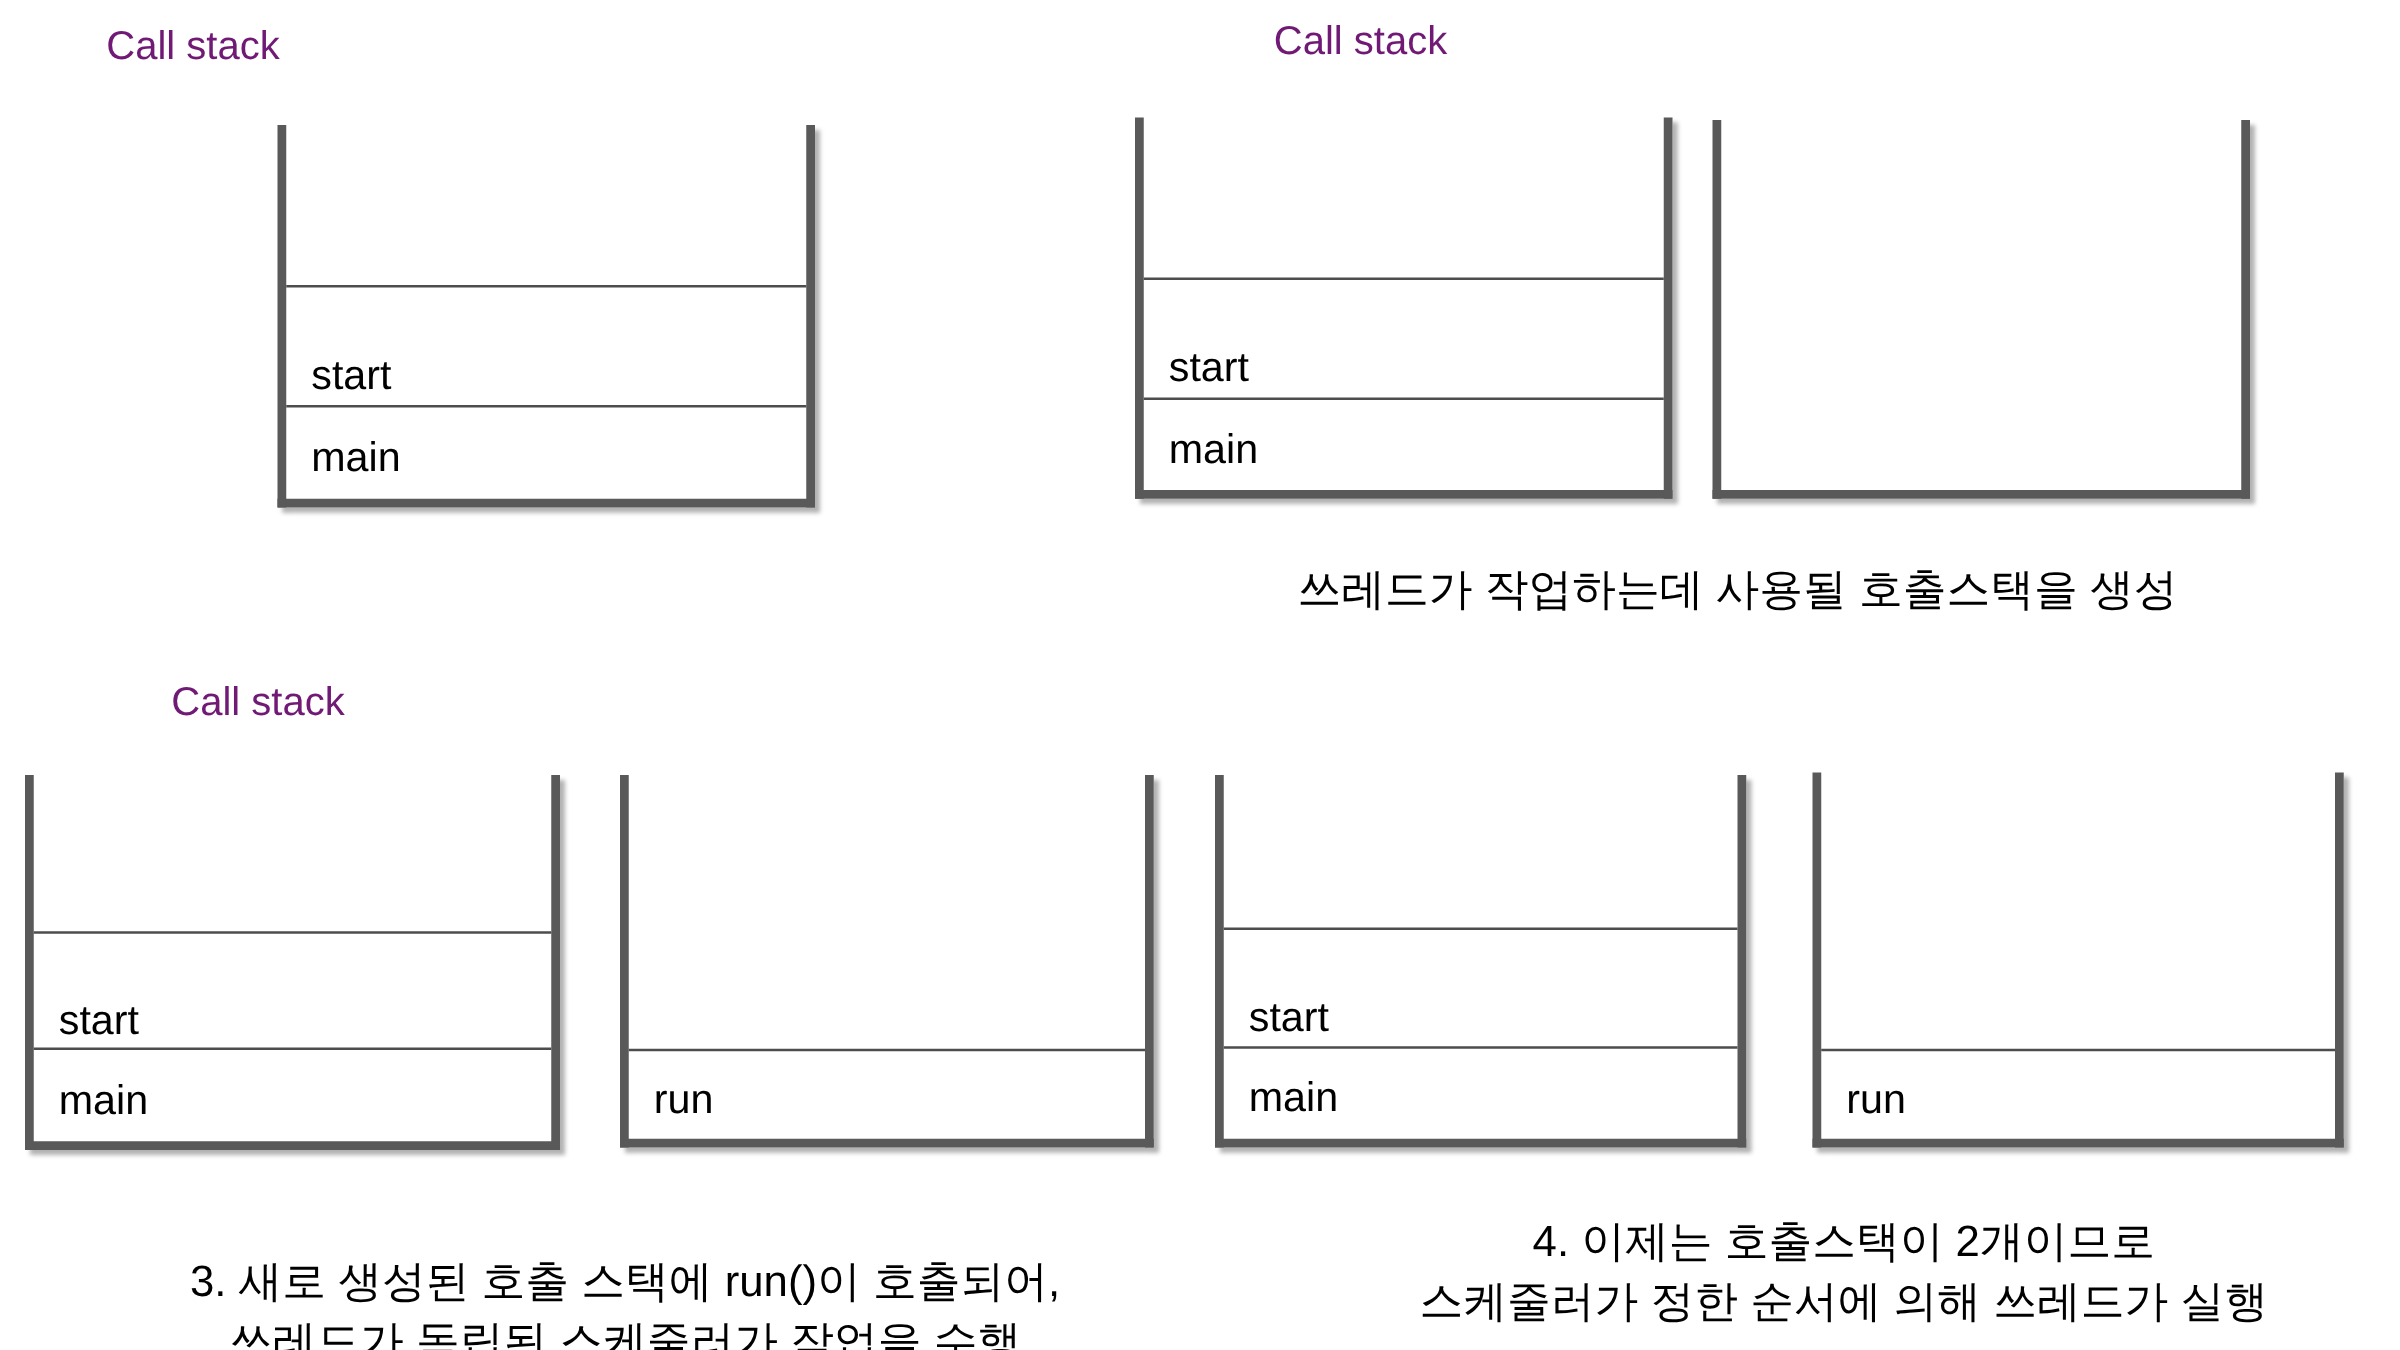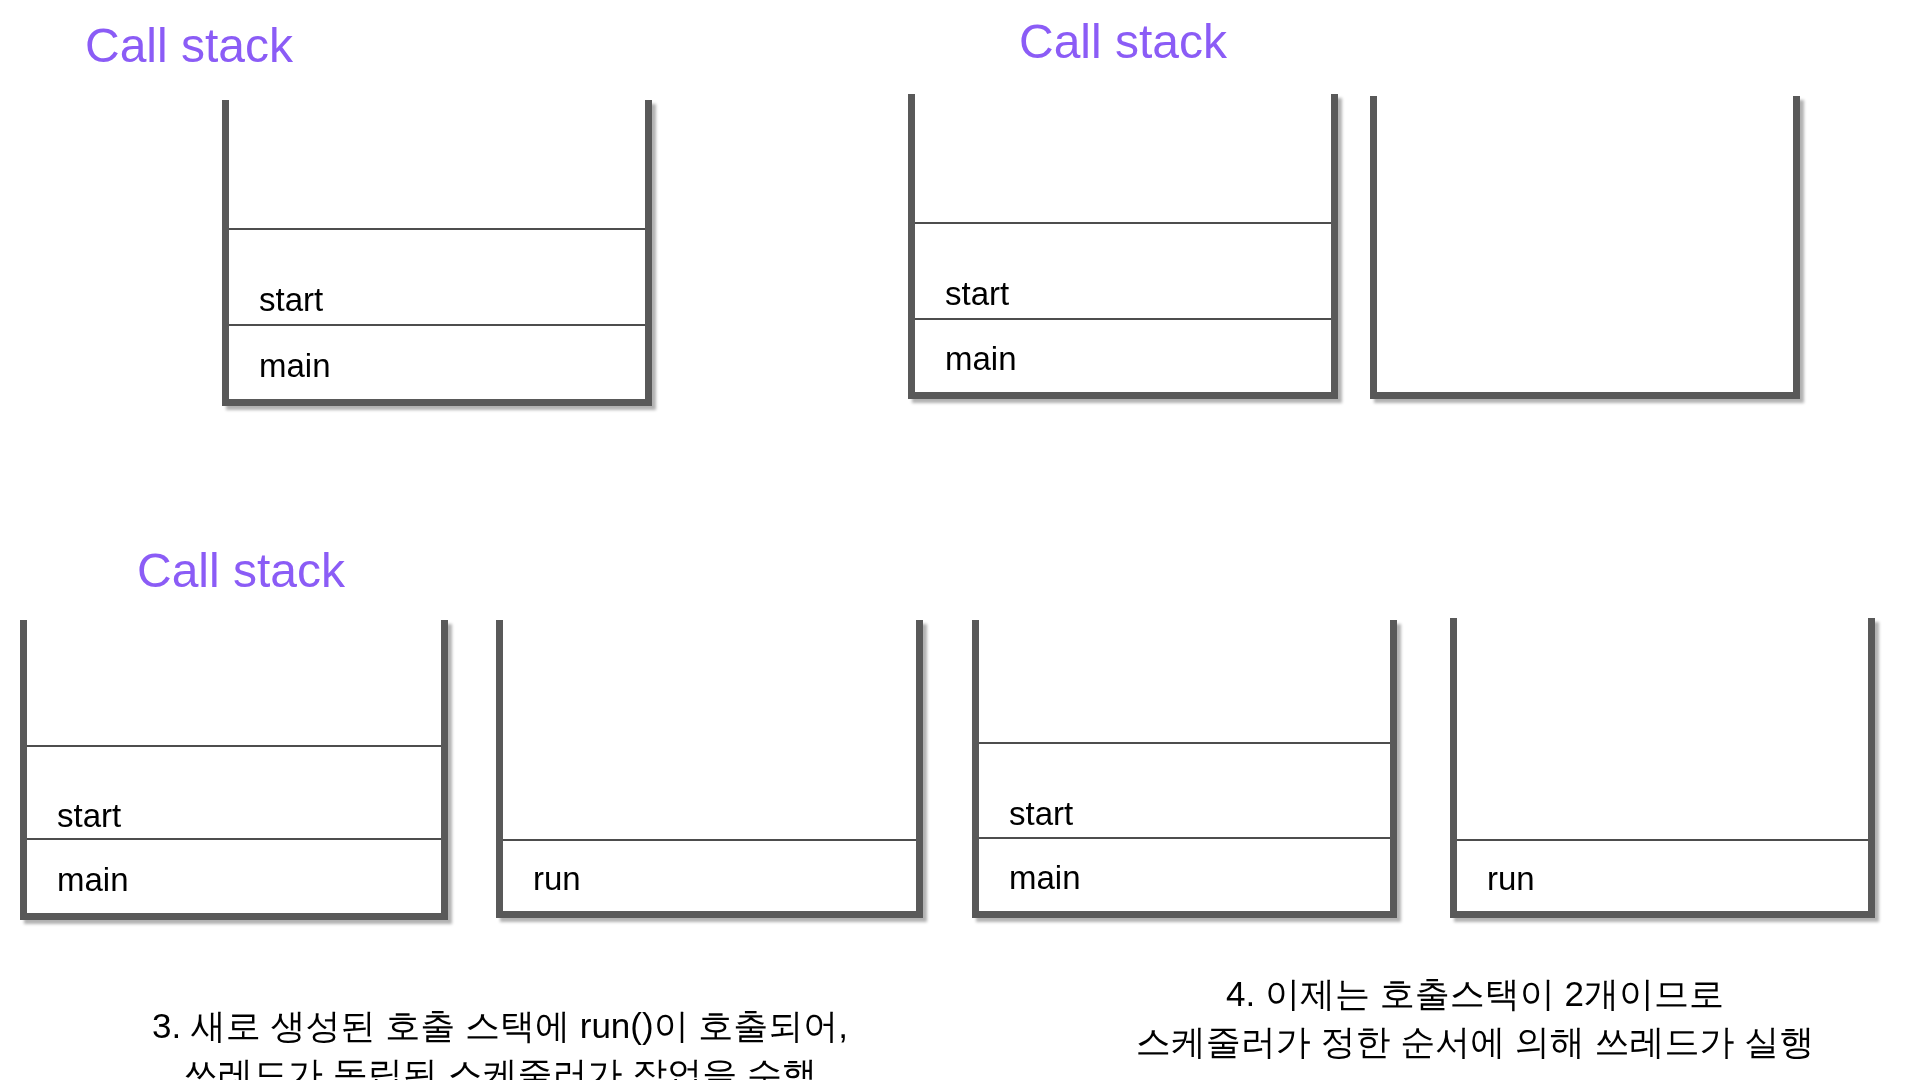--- a/index.html
+++ b/index.html
@@ -7,22 +7,22 @@
     position: relative;
     width: 1920px;
     height: 1080px;
     background: #ffffff;
     overflow: hidden;
     font-family: "Liberation Sans", "DejaVu Sans", sans-serif;
     color: #000000;
   }
   .cs-title {
     position: absolute;
-    font-size: 48px;
-    color: #8b5cf6;
+    font-size: 32px;
+    color: #701a75;
     white-space: nowrap;
   }
   .stack {
     position: absolute;
     box-sizing: border-box;
     background: #ffffff;
     border-left: 7px solid #595959;
     border-right: 7px solid #595959;
     border-bottom: 7px solid #595959;
     filter: drop-shadow(4px 4px 1.5px rgba(0,0,0,0.30));
@@ -33,21 +33,21 @@
     right: 0;
     height: 2px;
     background: #4d4d4d;
   }
   .frame {
     position: absolute;
     left: 0;
     right: 0;
     display: flex;
     align-items: center;
-    padding-left: 30px;
+    padding-left: 20px;
     font-size: 33px;
     color: #000000;
     white-space: nowrap;
   }
   .caption {
     position: absolute;
     font-size: 35px;
     line-height: 48px;
     text-align: center;
     color: #000000;
@@ -74,20 +74,21 @@
   <div class="stack" style="left:908px; top:94px; width:430px; height:305px;">
     <div class="divider" style="top:128px;"></div>
     <div class="divider" style="top:224px;"></div>
     <div class="frame" style="top:128px; height:96px; padding-top:24px;">start</div>
     <div class="frame" style="top:224px; height:74px; padding-top:4px;">main</div>
   </div>
 
   <div class="stack" style="left:1370px; top:96px; width:430px; height:303px;"></div>
 
   <div class="caption" style="left:980px; top:448px; width:820px;">
+    <div>쓰레드가 작업하는데 사용될 호출스택을 생성</div>
   </div>
 
   <div class="cs-title" style="left:137px; top:543px;">Call stack</div>
 
   <div class="stack" style="left:20px; top:620px; width:428px; height:300px;">
     <div class="divider" style="top:125px;"></div>
     <div class="divider" style="top:218px;"></div>
     <div class="frame" style="top:125px; height:93px; padding-top:24px;">start</div>
     <div class="frame" style="top:218px; height:75px; padding-top:4px;">main</div>
   </div>

